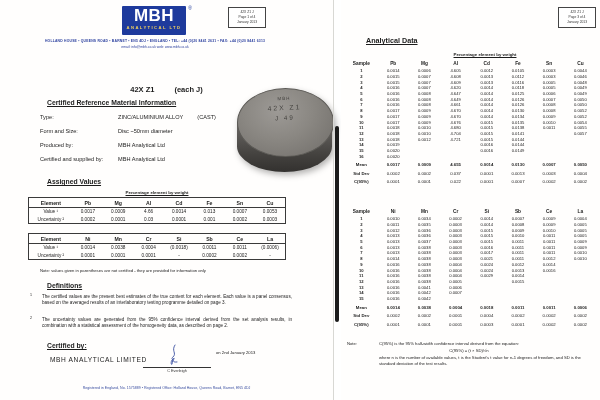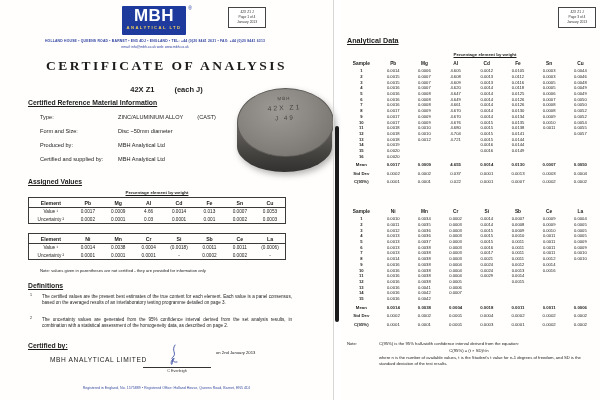--- a/index.html
+++ b/index.html
@@ -21,21 +21,21 @@
             line-height:1.5;padding:2px 1px;width:34px;color:#333;background:#fff;}
   #left-page .page-box{left:228px;top:7px;}
   #right-page .page-box{left:217px;top:7px;}
   .addr{position:absolute;left:5px;top:39px;width:300px;text-align:center;font-size:3.4px;
         color:#2a3f9e;font-weight:bold;letter-spacing:0.2px;}
   .contact{position:absolute;left:5px;top:45px;width:300px;text-align:center;font-size:3.4px;color:#2a3f9e;}
   .cert-title{position:absolute;left:0;top:58px;width:333px;text-align:center;
               font-family:"Liberation Serif",serif;font-weight:bold;font-size:13.5px;letter-spacing:2.5px;}
   .subtitle{position:absolute;left:0;top:85px;width:333px;display:flex;justify-content:center;gap:20px;
             font-size:7.5px;font-weight:bold;}
-  .sec-head{font-weight:bold;font-size:6.8px;text-decoration:underline;}
+  .sec-head{font-weight:bold;font-size:6.8px;text-decoration:underline;margin-left:19px;}
   #crm-head{position:absolute;left:28px;top:99px;}
   .crm-item{position:absolute;left:40px;font-size:5.6px;}
   .crm-item .val{position:absolute;left:78px;width:150px;white-space:nowrap;}
   .crm-item .extra{margin-left:14px;}
 
   
   .disc{position:absolute;left:237px;top:88px;width:95px;height:100px;filter:drop-shadow(2px 3px 3px rgba(0,0,0,0.3));}
   .disc-side{position:absolute;left:0;top:34px;width:95px;height:50px;
              background:linear-gradient(#6b6865,#44423f 65%,#33312f);
              border-radius:0 0 48px 48px / 0 0 26px 26px;}
@@ -105,21 +105,20 @@
 
   <div class="page-box">
     <div>42X Z1 J</div>
     <div>Page 1 of 4</div>
     <div>January 2013</div>
   </div>
 
   <div class="addr">HOLLAND HOUSE • QUEENS ROAD • BARNET • EN5 4DJ • ENGLAND • TEL: +44 (0)20 8441 2631 • FAX: +44 (0)20 8441 6313</div>
   <div class="contact">email: info@mbh.co.uk    web: www.mbh.co.uk</div>
 
-  <div class="cert-title">CERTIFICATE  OF  ANALYSIS</div>
   <div class="subtitle">
     <span>42X Z1</span>
     <span>(each J)</span>
   </div>
 
   <div class="sec-head" id="crm-head">Certified Reference Material Information</div>
   <div class="crm-item" style="top:114px;">
     <span>Type:</span>
     <span class="val"><span>ZINC/ALUMINIUM ALLOY</span><span class="extra">(CAST)</span></span>
   </div>

